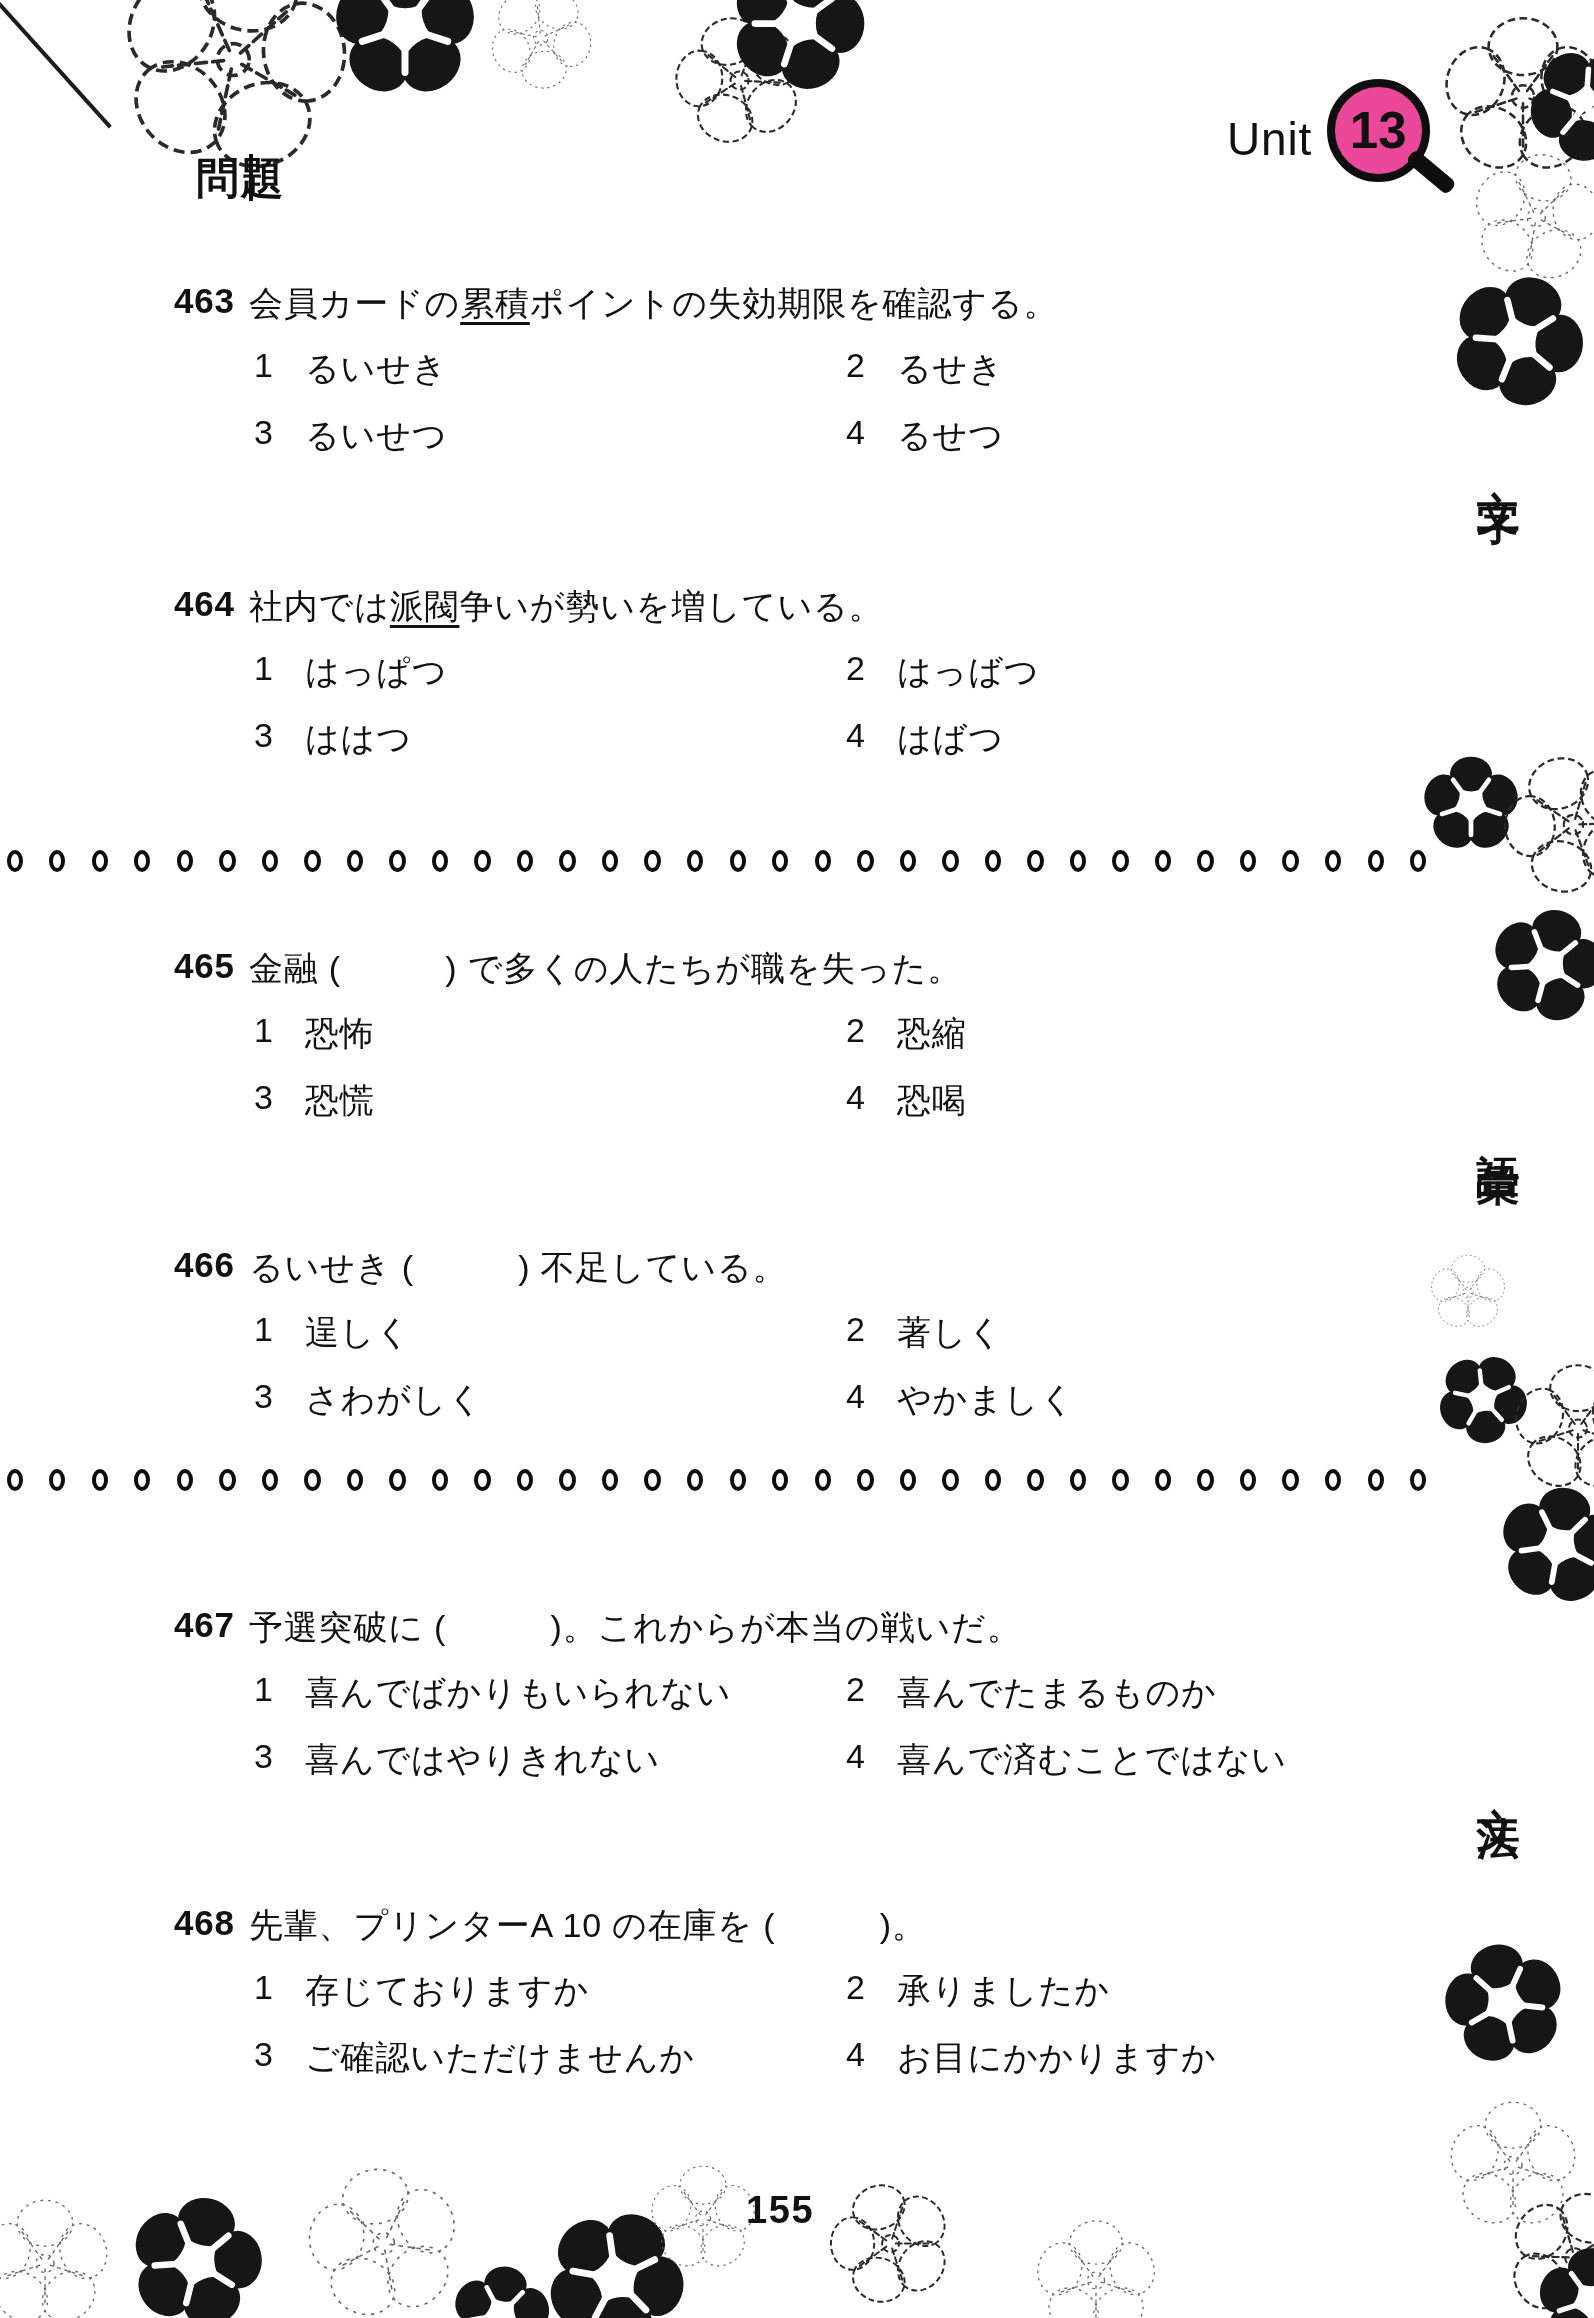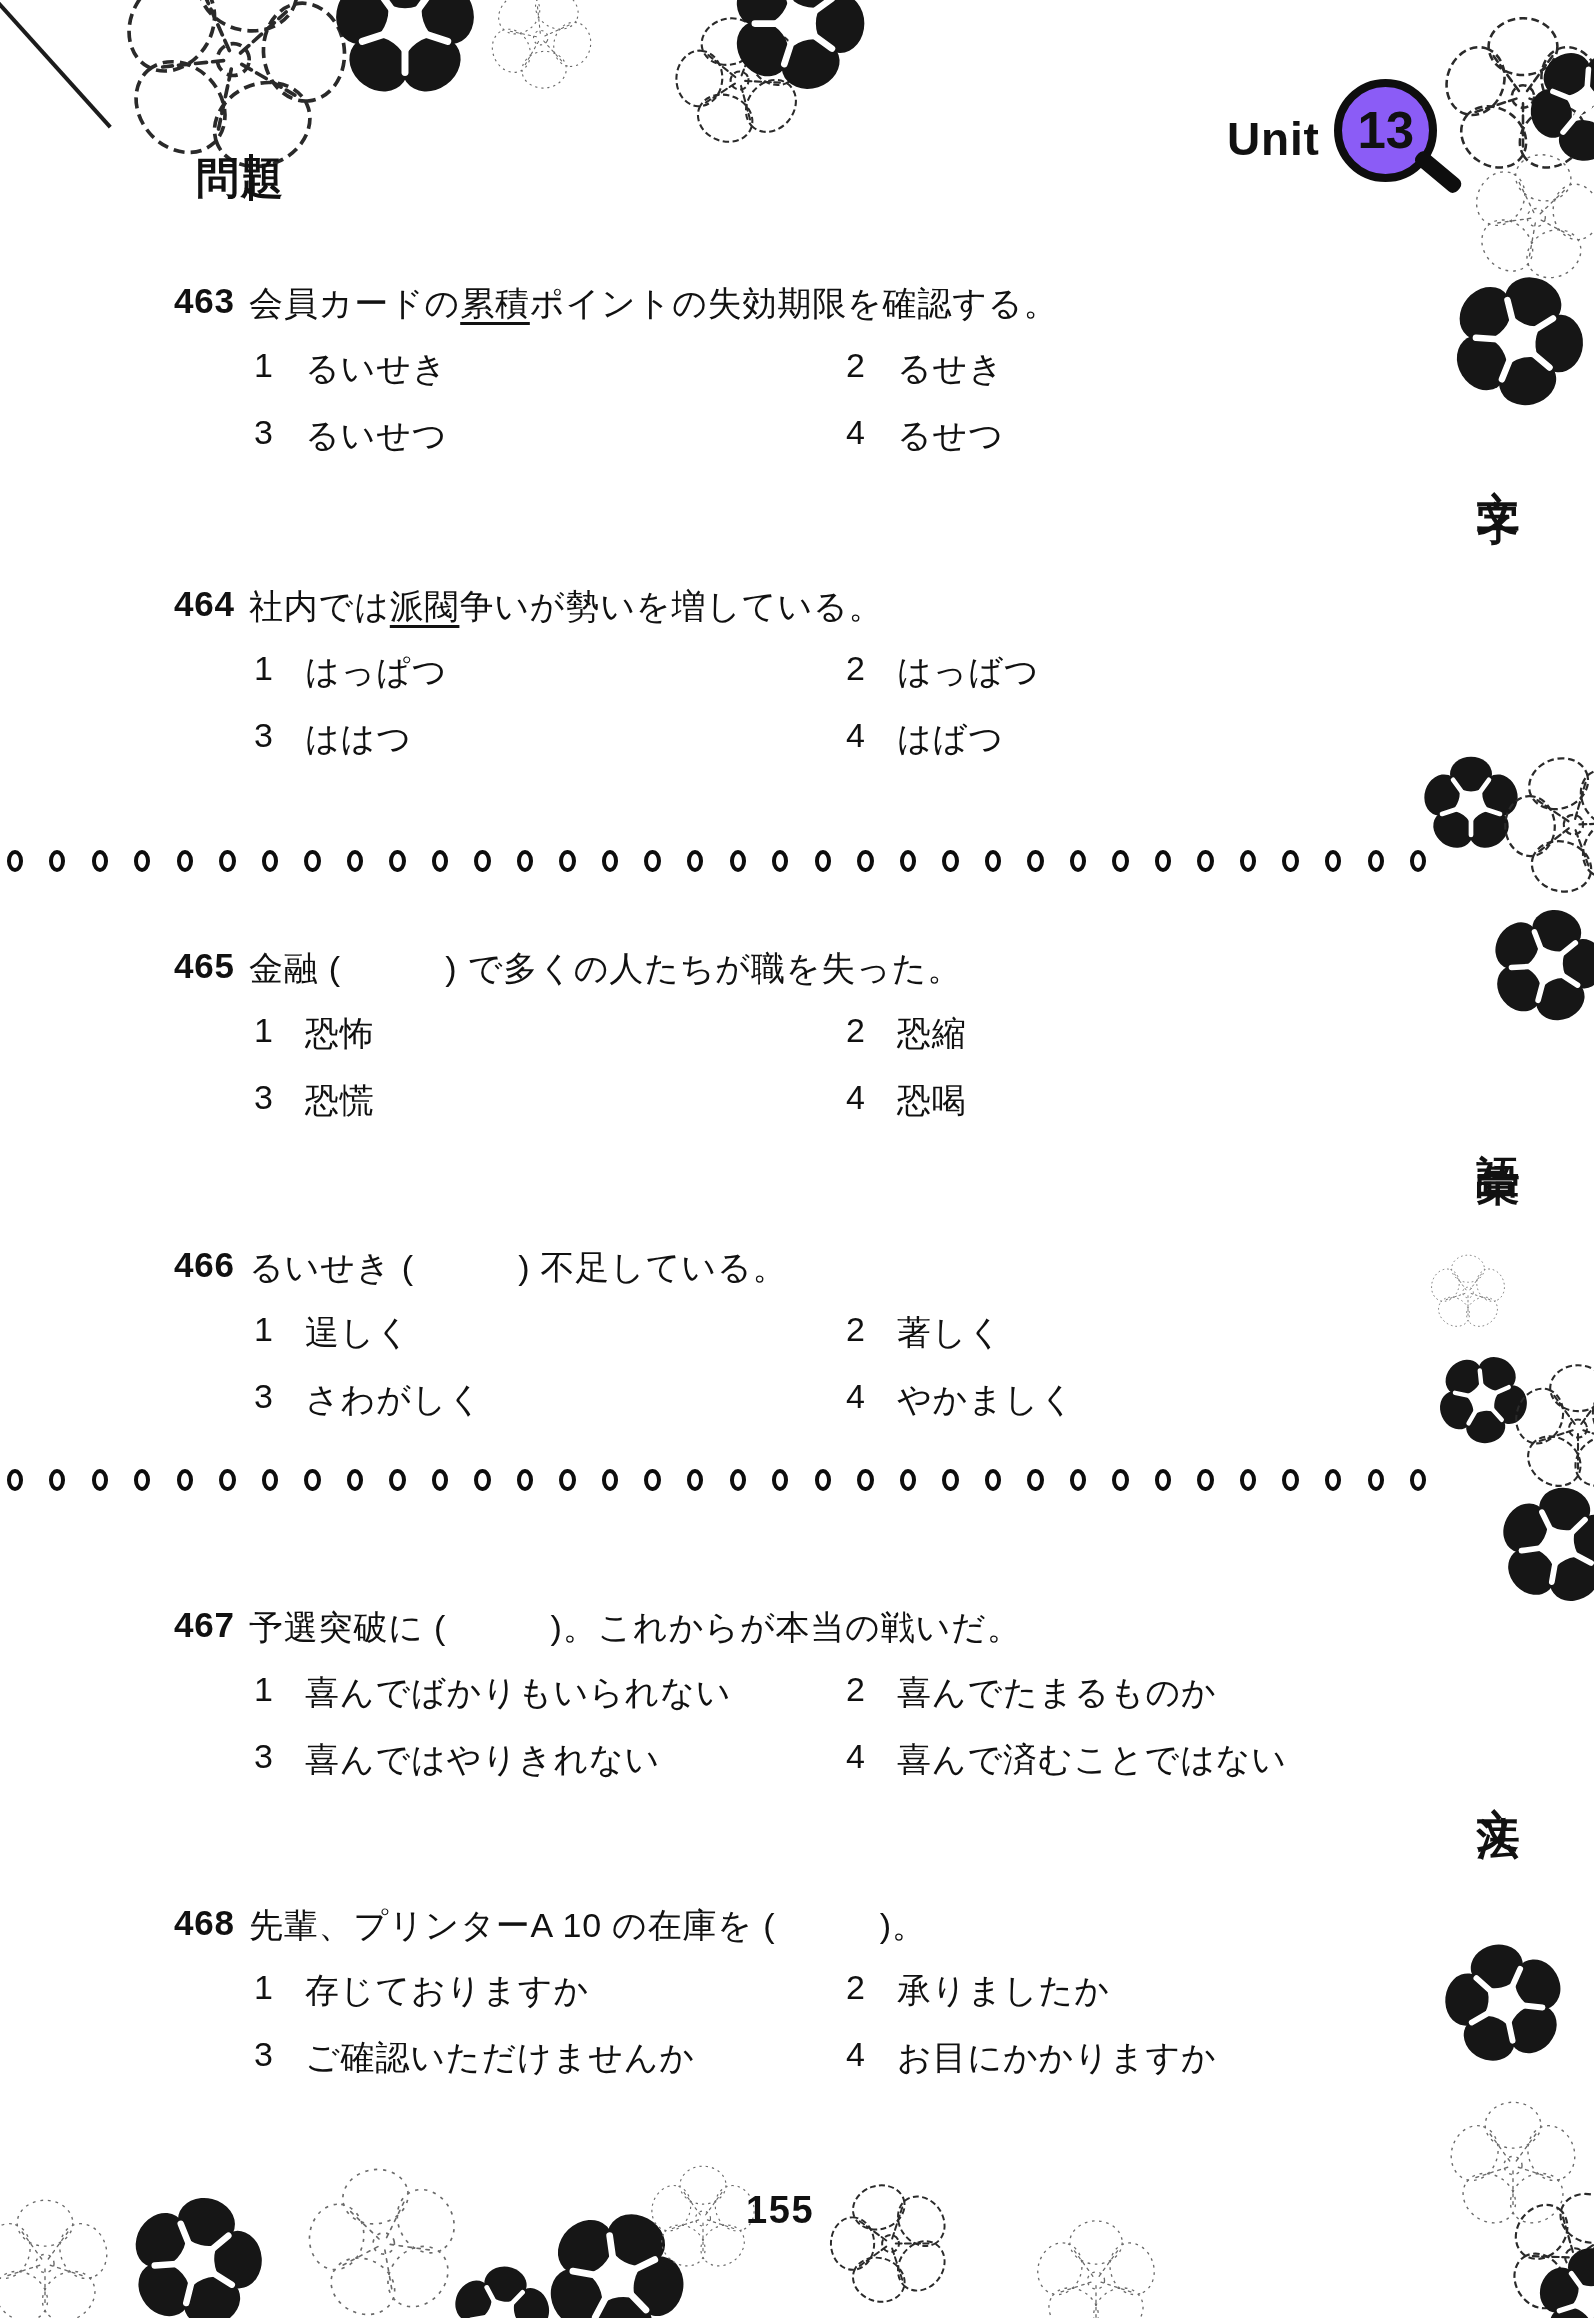--- a/index.html
+++ b/index.html
@@ -16,26 +16,26 @@
   .flower{position:absolute;transform:translate(-50%,-50%);}
   .scan-line{position:absolute;left:-6.5px;top:-4.9px;width:176px;height:4.1px;background:#1c1c1c;transform:rotate(48deg);transform-origin:0 0;}
   .content{position:absolute;inset:0;z-index:2;}
 
   
   .doc-header{position:absolute;left:160px;top:150px;font-size:43px;font-weight:bold;letter-spacing:1.6px;margin-left:36px;}
   .header-bar{position:absolute;left:249px;top:154px;width:4.1px;height:47px;background:#111;}
 
   
   .unit-badge{position:absolute;left:1227px;top:79px;display:flex;align-items:center;z-index:3;}
-  .unit-word{font-size:46px;font-weight:bold;letter-spacing:0.8px;margin-top:16px;}
+  .unit-word{font-size:46px;font-weight:normal;letter-spacing:0.8px;margin-top:16px;}
   .magnifier{position:relative;margin-left:14.7px;width:103px;height:103px;}
   .mag-circle{
     box-sizing:border-box;display:flex;align-items:center;justify-content:center;
     width:103px;height:103px;border:8.2px solid #0e0e0e;border-radius:50%;
-    font-size:51px;font-weight:bold;background:#8b5cf6;
+    font-size:51px;font-weight:bold;background:#ec4899;
   }
   .mag-handle{position:absolute;width:54px;height:16.4px;background:#0e0e0e;border-radius:6.5px;right:-28px;bottom:1.6px;transform:rotate(40deg);}
 
   
   .question{position:absolute;left:0;width:1439px;height:188px;}
   .q-num{position:absolute;left:174px;top:0;font-size:35px;font-weight:bold;letter-spacing:0.8px;}
   .q-sentence{position:absolute;left:249px;top:0;font-size:34px;white-space:nowrap;letter-spacing:0.8px;}
   .q-sentence .u{text-decoration:underline;text-decoration-thickness:2.9px;text-underline-offset:7.4px;margin-top:40px;}
   .opt{position:absolute;display:flex;font-size:34px;white-space:nowrap;}
   .opt-num{width:51px;flex:0 0 auto;}

